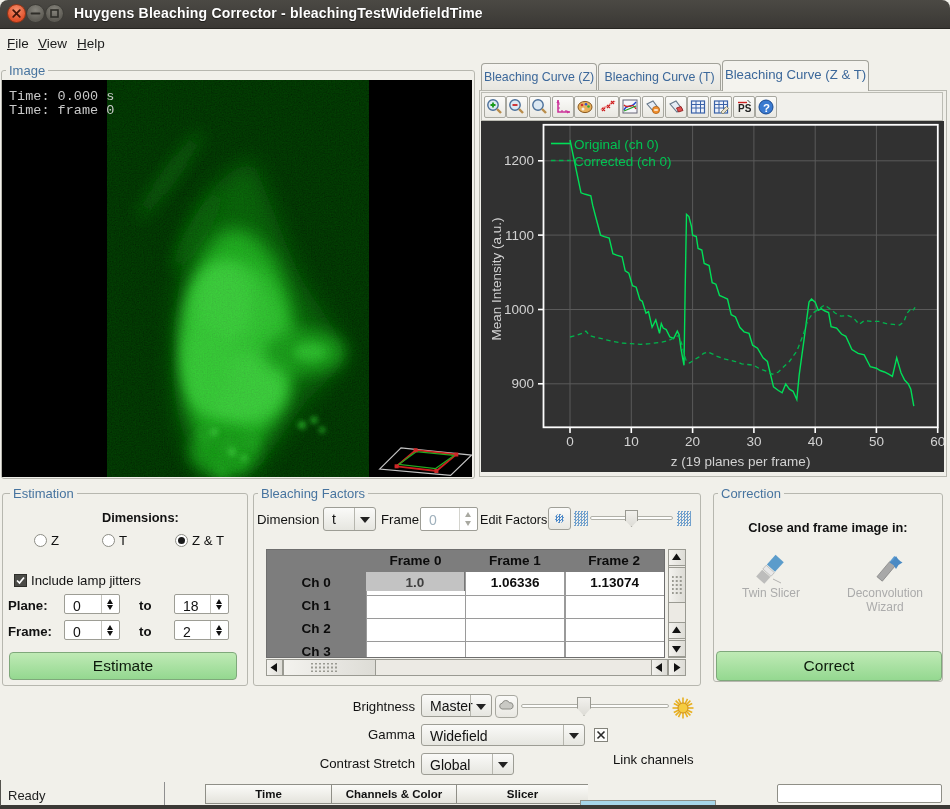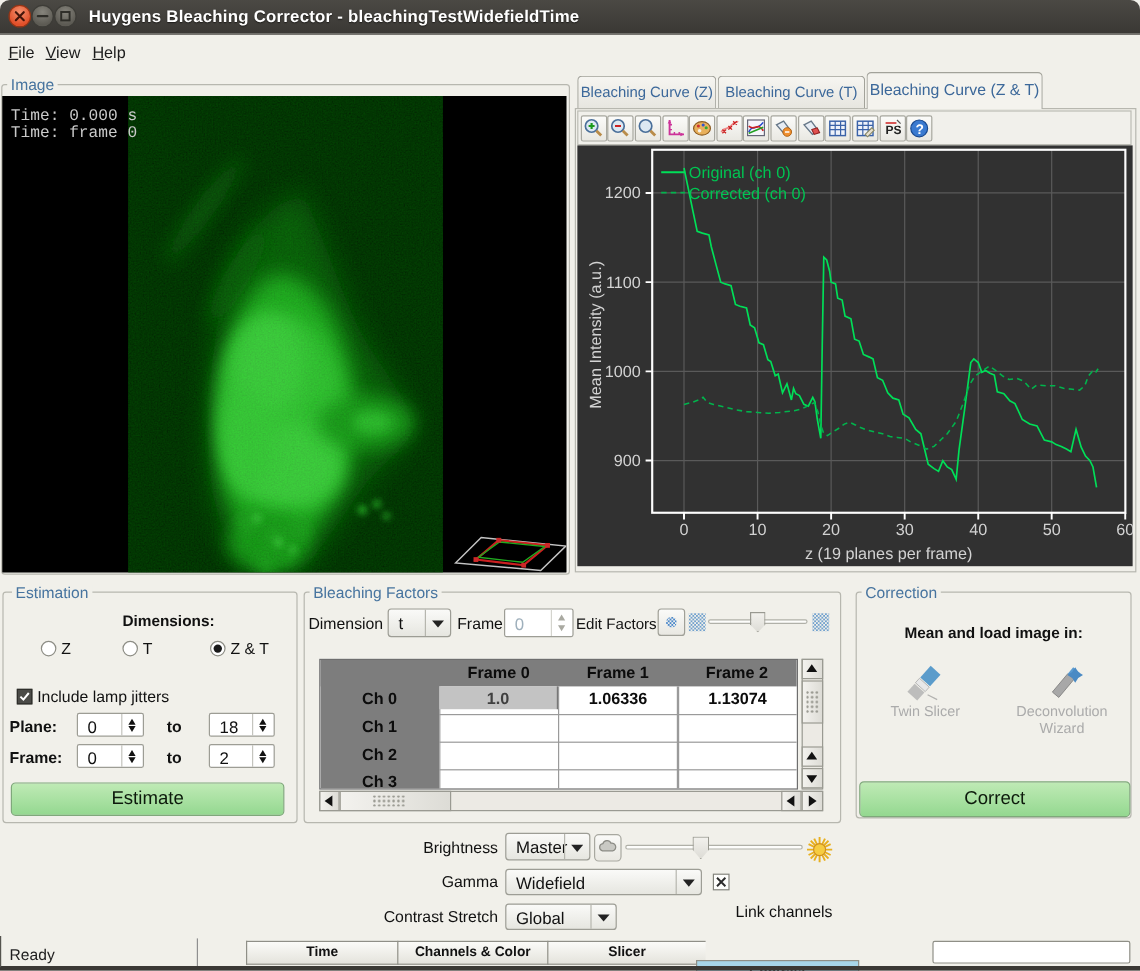--- a/index.html
+++ b/index.html
@@ -413,21 +413,21 @@
   </div>
 <div class="abs" style="left:650.5px;top:658.5px;width:17px;height:17px;background:linear-gradient(90deg,#f3f2ee,#dddcd6);border:1px solid #9a9a92;box-sizing:border-box;"><svg width="15" height="15">
       <path d="M3.5 7.5 L10 3 L10 12 Z" fill="#111"></path>
     </svg></div>
 <div class="abs" style="left:668px;top:658.5px;width:17.5px;height:17px;background:linear-gradient(90deg,#f3f2ee,#dddcd6);border:1px solid #9a9a92;box-sizing:border-box;"><svg width="15" height="15">
       <path d="M11.5 7.5 L5 3 L5 12 Z" fill="#111"></path>
     </svg></div>
 
 <div class="abs group" style="left:713px;top:493px;width:230px;height:189px;"></div>
 <div class="abs glabel" style="left:718px;top:487px;">Correction</div>
-<div class="abs blbl bold" style="left:713px;top:520px;width:230px;text-align:center;font-size:12.8px;">Mean and load image in:</div>
+<div class="abs blbl bold" style="left:713px;top:520px;width:230px;text-align:center;font-size:12.8px;">Close and frame image in:</div>
 <svg class="abs" width="34" height="34" style="left:753px;top:553px;" viewBox="0 0 34 34">
 <g transform="rotate(42 17 17)">
 <rect x="11" y="2" width="11" height="13" fill="#4a92c8" opacity="0.9"></rect>
 <rect x="11" y="16" width="11" height="5" fill="#e8e8e8" stroke="#999" stroke-width="0.5"></rect>
 <rect x="11" y="22" width="11" height="9" fill="#b0b0b0" opacity="0.8"></rect>
 </g>
 <line x1="20" y1="26" x2="28" y2="30" stroke="#888" stroke-width="1" opacity="0.6"></line>
 </svg>
 <svg class="abs" width="34" height="34" style="left:871px;top:552px;" viewBox="0 0 34 34">
 <g transform="rotate(40 17 17)">

